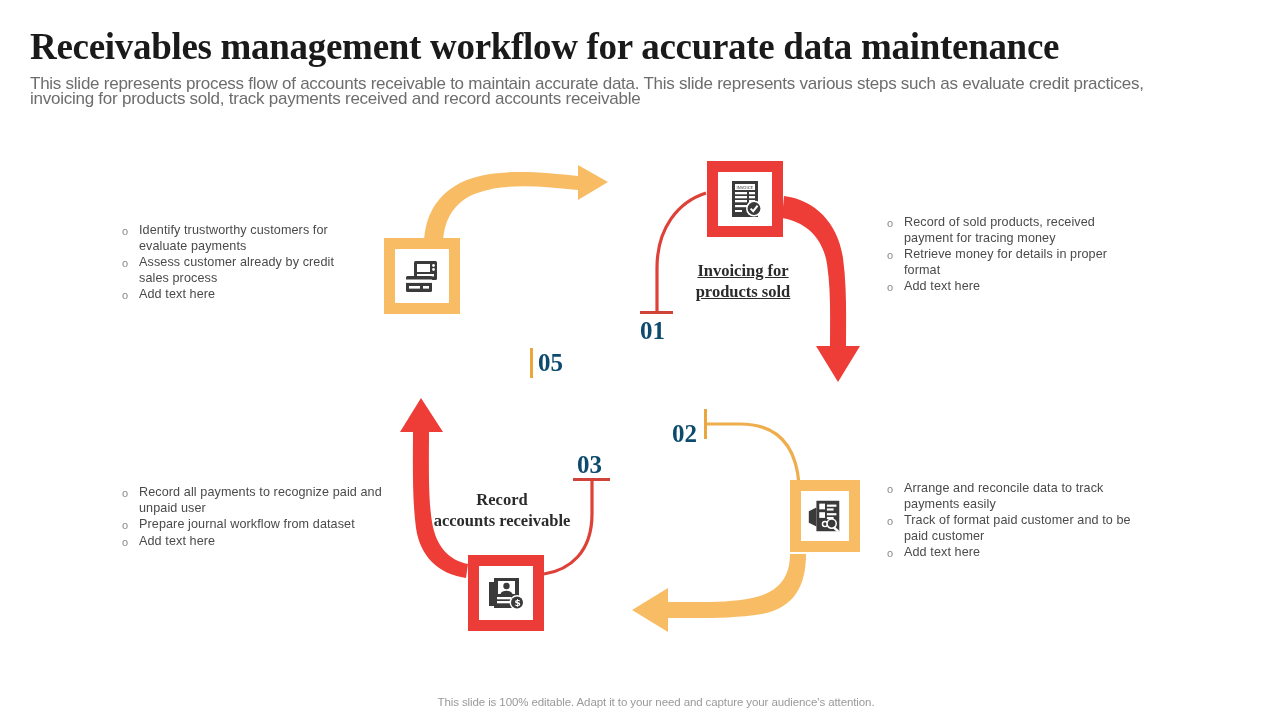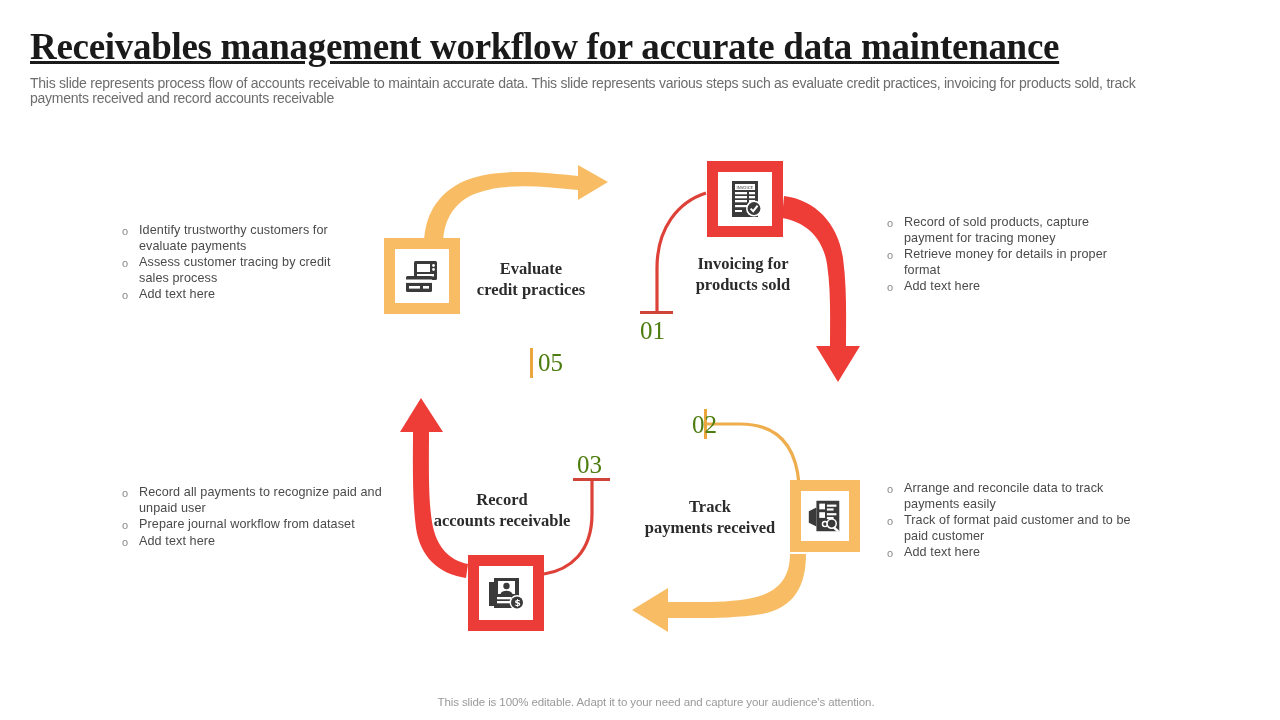--- a/index.html
+++ b/index.html
@@ -8,25 +8,25 @@
     font-family:"Liberation Sans", sans-serif;
     position:relative;
   }
   .slide{position:absolute;inset:0;}
 
   
   #page-title{
     position:absolute;left:30px;top:26px;width:1220px;
     font-family:"Liberation Serif", serif;
     font-weight:bold;font-size:37px;line-height:42px;
-    color:#1a1a1a;letter-spacing:-0.3px;white-space:nowrap;text-decoration:underline;
+    color:#1a1a1a;letter-spacing:-0.3px;white-space:nowrap;
   }
   #page-subtitle{
     position:absolute;left:30px;top:76px;width:1165px;
-    font-size:14px;line-height:15px;color:#6d6d6d;
+    font-size:17px;line-height:15px;color:#6d6d6d;
     letter-spacing:-0.25px;
   }
 
   
   .bullets{position:absolute;}
   .bullet{
     display:flex;align-items:flex-start;
     font-size:12.6px;line-height:15.5px;color:#4a4a4a;
     margin-bottom:1px;letter-spacing:0.1px;
   }
@@ -51,31 +51,31 @@
   #box-record{left:468px;top:555px;width:76px;height:76px;border:11px solid #EC3C37;}
   #box-track{left:790px;top:480px;width:70px;height:72px;border:11px solid #F8BD64;}
 
   
   .steplabel{
     position:absolute;text-align:center;
     font-family:"Liberation Serif", serif;font-weight:bold;
     font-size:16.5px;line-height:21px;color:#2b2b2b;
   }
   #label-evaluate{left:455px;top:258px;width:152px;}
-  #label-invoicing{left:668px;top:253px;width:150px;}
+  #label-invoicing{left:668px;top:260px;width:150px;text-decoration:underline;}
   #label-record{left:418px;top:471px;width:168px;margin-top:18px;}
   #label-track{left:628px;top:496px;width:164px;}
 
   
   .stepnum{
-    position:absolute;font-family:"Liberation Serif", serif;font-weight:normal;
-    font-size:25px;line-height:27px;color:#4d7c0f;
+    position:absolute;font-family:"Liberation Serif", serif;font-weight:bold;
+    font-size:25px;line-height:27px;color:#0c4a6e;
   }
   #num-01{left:640px;top:317px;}
-  #num-02{left:672px;top:411px;margin-left:20px;}
+  #num-02{left:672px;top:420px;}
   #num-03{left:577px;top:451px;}
   #num-04{left:538px;top:349px;}
 
   .tick{position:absolute;}
   #tick-01{left:640px;top:311px;width:33px;height:2.5px;background:#CF4338;}
   #tick-02{left:704px;top:409px;width:2.5px;height:30px;background:#EBA63E;}
   #tick-03{left:573px;top:478px;width:37px;height:2.5px;background:#CF4338;}
   #tick-04{left:530px;top:348px;width:2.5px;height:30px;background:#EBA63E;}
 
   
@@ -216,68 +216,60 @@
         <rect x="23" y="22" width="7" height="2.3" fill="#ffffff"></rect>
         <circle cx="21" cy="29.5" r="3.4" fill="#ffffff"></circle>
         <circle cx="21" cy="29.5" r="1.9" fill="#3a3a3a"></circle>
         <circle cx="28" cy="29" r="5.6" fill="#ffffff"></circle>
         <circle cx="28" cy="29" r="4" fill="#3a3a3a"></circle>
         <rect x="31" y="32" width="6.5" height="2.6" fill="#ffffff" transform="rotate(42 31 32)"></rect>
       </svg>
     </span>
   </div>
 
-  <div class="steplabel" id="label-evaluate">
-    <div>Evaluate</div>
-    <div>credit practices</div>
-  </div>
   <div class="steplabel" id="label-invoicing">
     <div>Invoicing  for</div>
     <div>products  sold</div>
   </div>
   <div class="steplabel" id="label-record">
     <div>Record</div>
     <div>accounts receivable</div>
   </div>
-  <div class="steplabel" id="label-track">
-    <div>Track</div>
-    <div>payments received</div>
-  </div>
 
   <div class="tick" id="tick-01"></div>
   <div class="stepnum" id="num-01">01</div>
 
   <div class="tick" id="tick-02"></div>
   <div class="stepnum" id="num-02">02</div>
 
   <div class="tick" id="tick-03"></div>
   <div class="stepnum" id="num-03">03</div>
 
   <div class="tick" id="tick-04"></div>
   <div class="stepnum" id="num-04">05</div>
 
   <div class="bullets" id="list-evaluate">
     <div class="bullet">
       <span class="mark">o</span>
       <span class="btxt">Identify trustworthy  customers for evaluate  payments</span>
     </div>
     <div class="bullet">
       <span class="mark">o</span>
-      <span class="btxt">Assess customer tracing  by credit sales process</span>
+      <span class="btxt">Assess customer already  by credit sales process</span>
     </div>
     <div class="bullet">
       <span class="mark">o</span>
       <span class="btxt">Add text here</span>
     </div>
   </div>
 
   <div class="bullets" id="list-invoicing">
     <div class="bullet">
       <span class="mark">o</span>
-      <span class="btxt">Record of sold products, capture payment for tracing money</span>
+      <span class="btxt">Record of sold products, received payment for tracing money</span>
     </div>
     <div class="bullet">
       <span class="mark">o</span>
       <span class="btxt">Retrieve  money for  details in  proper  format</span>
     </div>
     <div class="bullet">
       <span class="mark">o</span>
       <span class="btxt">Add text here</span>
     </div>
   </div>

